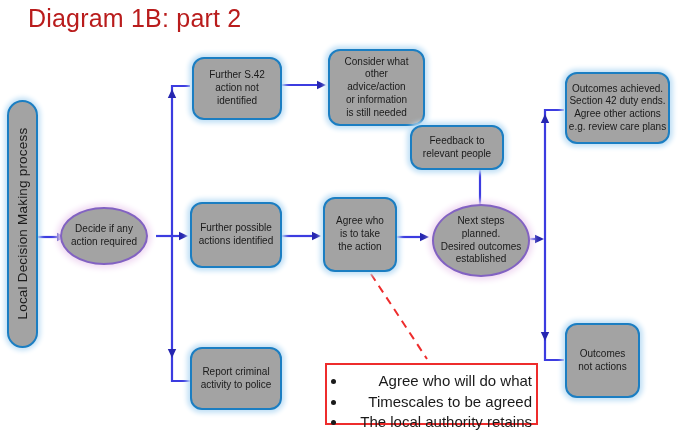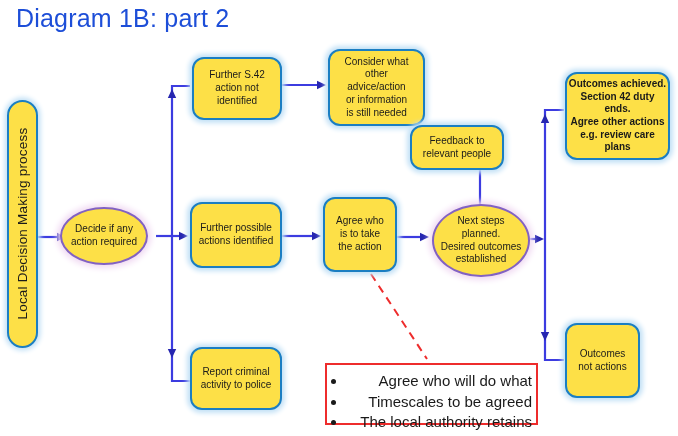--- a/index.html
+++ b/index.html
@@ -1,30 +1,30 @@
 <!DOCTYPE html>
 <html style="--background: #ffffff; --box-border: #1b7ec2; --box-glow: #c3e1f6; --ellipse-border: #8262c2; --ellipse-glow: #f0d9f2; --connector: #3c3ce0; --arrowhead: #2626b0; --red: #ee2c2c; --text: #1a1a1a;"><head>
 <meta charset="utf-8">
 <style>
   html,body{margin:0;padding:0;background:#fff;}
   .stage{
     position:relative;width:678px;height:436px;background:var(--background,#fff);
     font-family:"Liberation Sans",sans-serif;overflow:hidden;
   }
   .title{
-    position:absolute;left:16px;top:4px;margin:0;
-    font-size:25px;font-weight:400;color:#1d4ed8;letter-spacing:.2px;
+    position:absolute;left:28px;top:4px;margin:0;
+    font-size:25px;font-weight:400;color:#b91c1c;letter-spacing:.2px;
   }
   svg.connectors{position:absolute;left:0;top:0;width:678px;height:436px;}
   .c{stroke:var(--connector,#3c3ce0);stroke-width:2.2;fill:none;}
   .ah{fill:var(--arrowhead,#2626b0);stroke:none;}
   .rd{stroke:var(--red,#ee2c2c);stroke-width:2;fill:none;stroke-dasharray:8 6;}
   .node{
     position:absolute;display:flex;align-items:center;justify-content:center;
-    text-align:center;background:#fde047;box-sizing:border-box;
+    text-align:center;background:#a3a3a3;box-sizing:border-box;
     border:2.4px solid var(--box-border,#1b7ec2);border-radius:12px;
     box-shadow:0 0 5px 2.5px var(--box-glow,#c3e1f6);
   }
   .ellipse{
     border-radius:50%;
     border-color:var(--ellipse-border,#8262c2);
     box-shadow:0 0 6px 3px var(--ellipse-glow,#f0d9f2);
   }
   .stadium{border-radius:17px;}
   .lbl{
@@ -122,21 +122,21 @@
 relevant people</span>
   </div>
 
   <div class="node ellipse" style="left:432px;top:204px;width:98px;height:73px;">
     <span class="lbl">Next steps
 planned.
 Desired outcomes
 established</span>
   </div>
 
-  <div class="node" style="left:565px;top:72px;width:105px;height:88px;font-weight:bold;">
+  <div class="node" style="left:565px;top:72px;width:105px;height:72px;">
     <span class="lbl">Outcomes achieved.
 Section 42 duty ends.
 Agree other actions
 e.g. review care plans</span>
   </div>
 
   <div class="node" style="left:565px;top:323px;width:75px;height:75px;">
     <span class="lbl">Outcomes
 not actions</span>
   </div>

